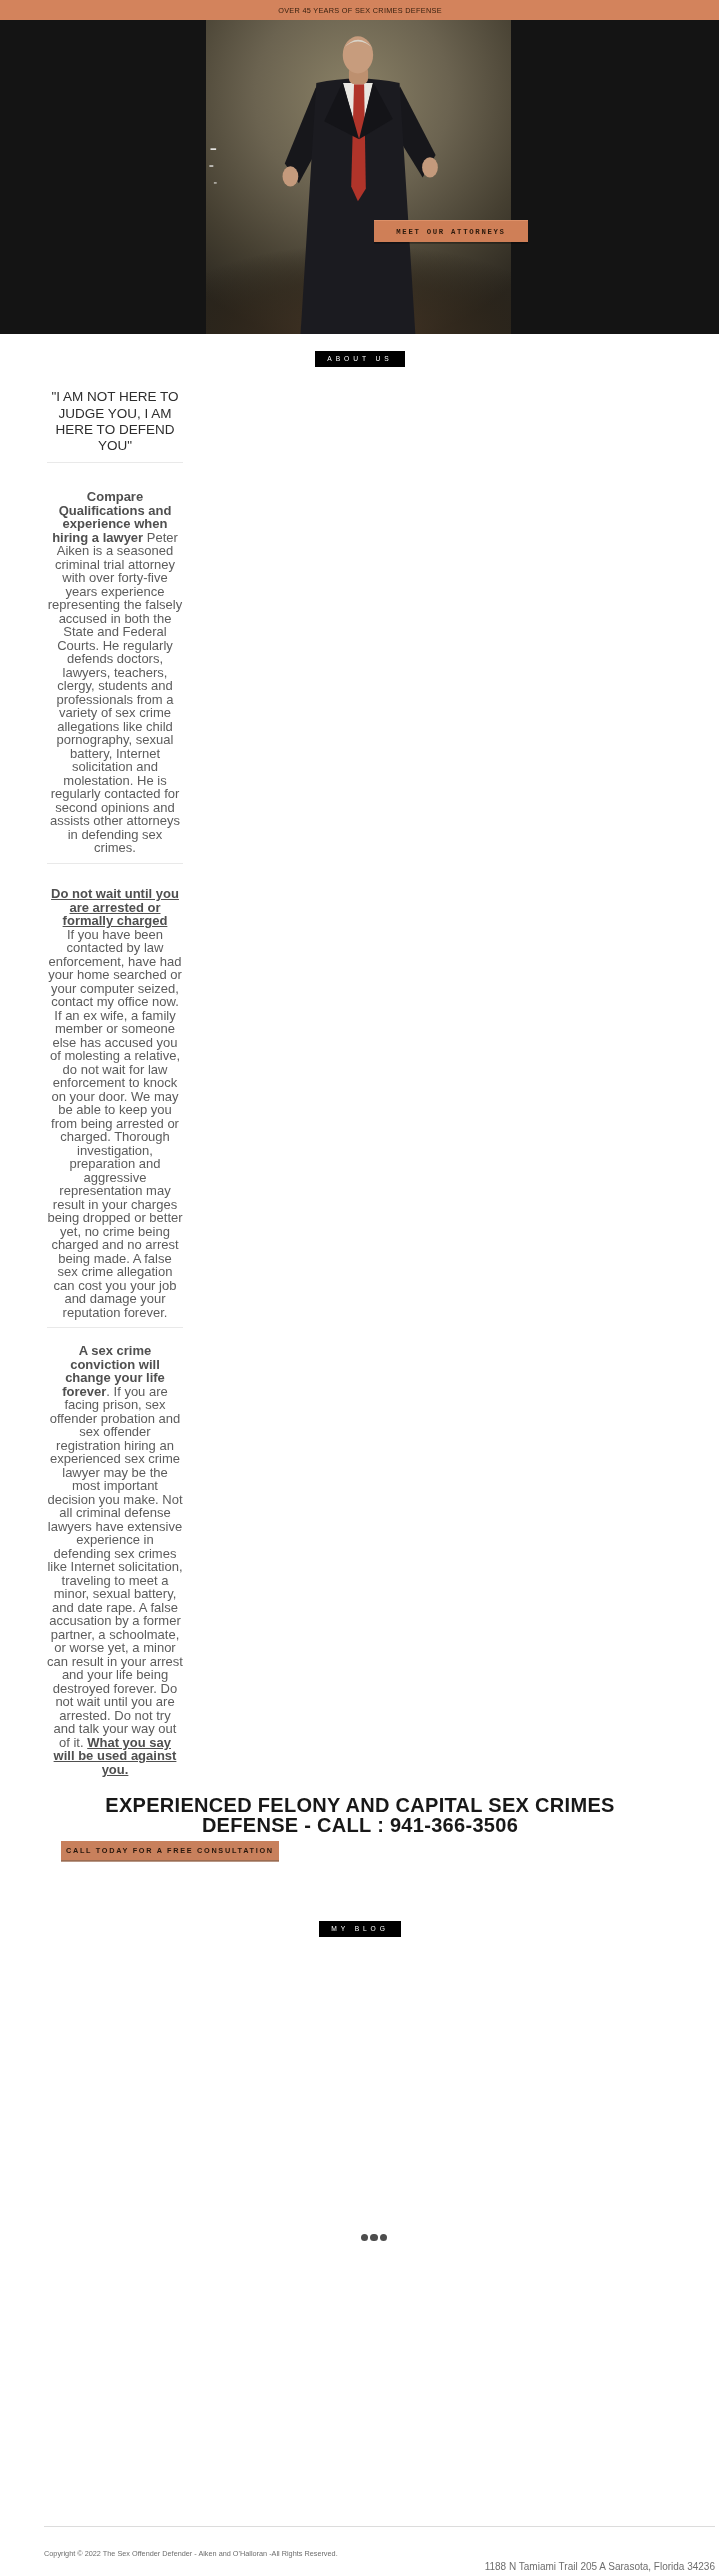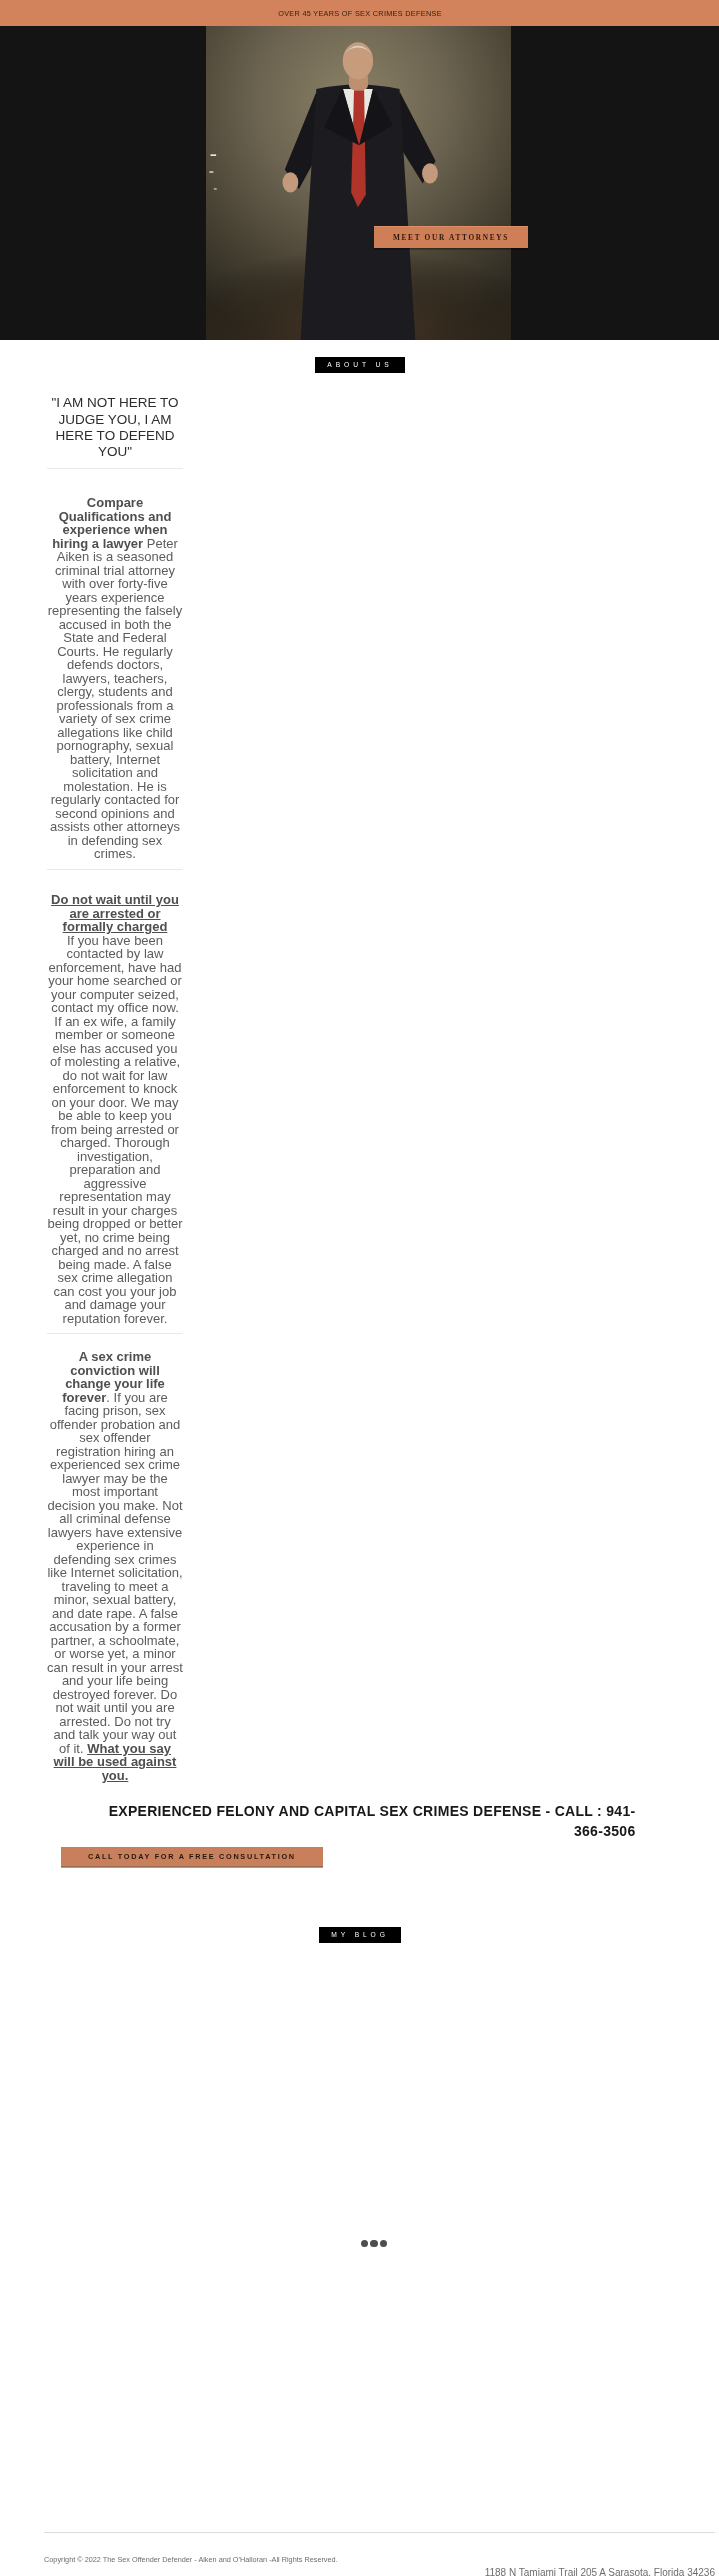--- a/index.html
+++ b/index.html
@@ -7,21 +7,21 @@
   body {
     width: 720px;
     min-height: 2576px;
     margin: 0 auto;
     font-family: "Liberation Sans", "DejaVu Sans", sans-serif;
     position: relative;
   }
 
   
   .top-banner {
-    height: 26px;
+    height: 20px;
     background: #d3835c;
     display: flex;
     align-items: center;
     justify-content: center;
   }
   .top-banner span {
     font-size: 7.3px;
     color: #38200f;
     letter-spacing: 0.3px;
   }
@@ -42,21 +42,21 @@
   .hero-photo svg { display: block; width: 100%; height: 100%; }
   .hero-cta {
     position: absolute;
     left: 374px; top: 200px;
     width: 154px; height: 22px;
     background: #cf7f57;
     border: none;
     border-top: 1.1px solid #dd9068;
     box-shadow: 0 1.7px 0 rgba(0,0,0,.35);
     color: #2d1a0d;
-    font-family: Liberation Serif, serif;
+    font-family: Liberation Mono, monospace;
     font-weight: 700;
     font-size: 7.3px;
     letter-spacing: 1.7px;
     cursor: pointer;
     z-index: 3;
   }
 
   
   .badge-row { text-align: center; }
   .badge-row.about { margin-top: 17px; }
@@ -101,35 +101,35 @@
   .section-para.p2 { margin-top: 23.6px; }
   .section-para.p3 { margin-top: 16px; }
   .lead-bold { font-weight: 700; color: #4f4f4f; }
   .lead-underline { font-weight: 700; color: #4f4f4f; text-decoration: underline; }
   .emph-underline { font-weight: 700; color: #4f4f4f; text-decoration: underline; }
 
   
   .cta-heading {
     margin: 20px auto 0;
     width: 551px;
-    text-align: right;
-    font-size: 14px;
+    text-align: center;
+    font-size: 20px;
     line-height: 19.7px;
     font-weight: 700;
     letter-spacing: 0.3px;
     color: #181818;
   }
   .cta-button-row { margin-top: 5.6px; padding-left: 61px; }
   .cta-button {
     display: inline-block;
     background: #c8805c;
     border: none;
     box-shadow: 0 1.7px 0 #9b6c52;
     height: 19px;
-    padding: 0 27px;
+    padding: 0 5px;
     color: #27160c;
     font-family: "Liberation Sans", sans-serif;
     font-weight: 700;
     font-size: 7.3px;
     letter-spacing: 1.7px;
     line-height: 19px;
     cursor: pointer;
   }
 
   

